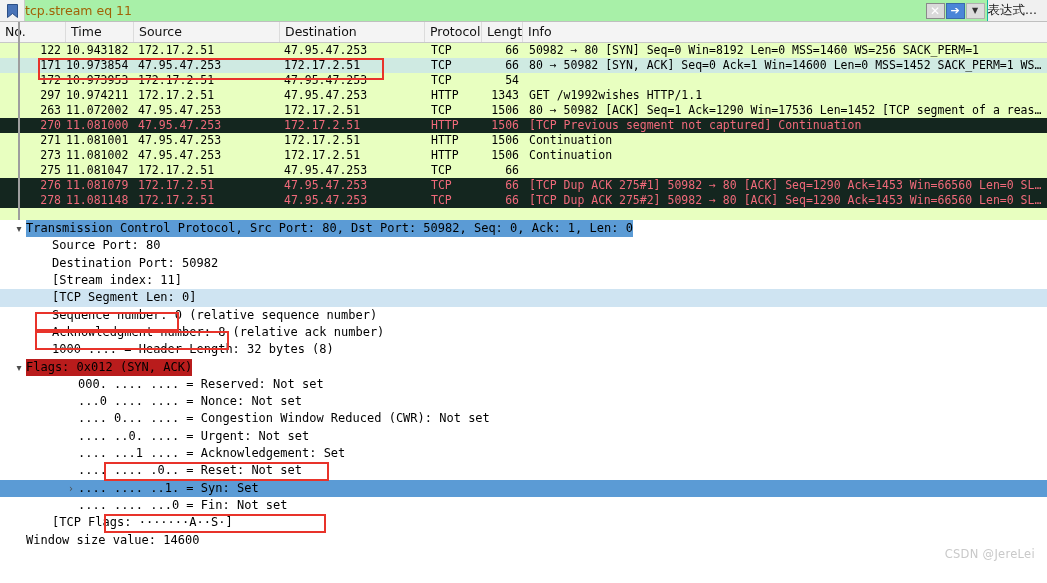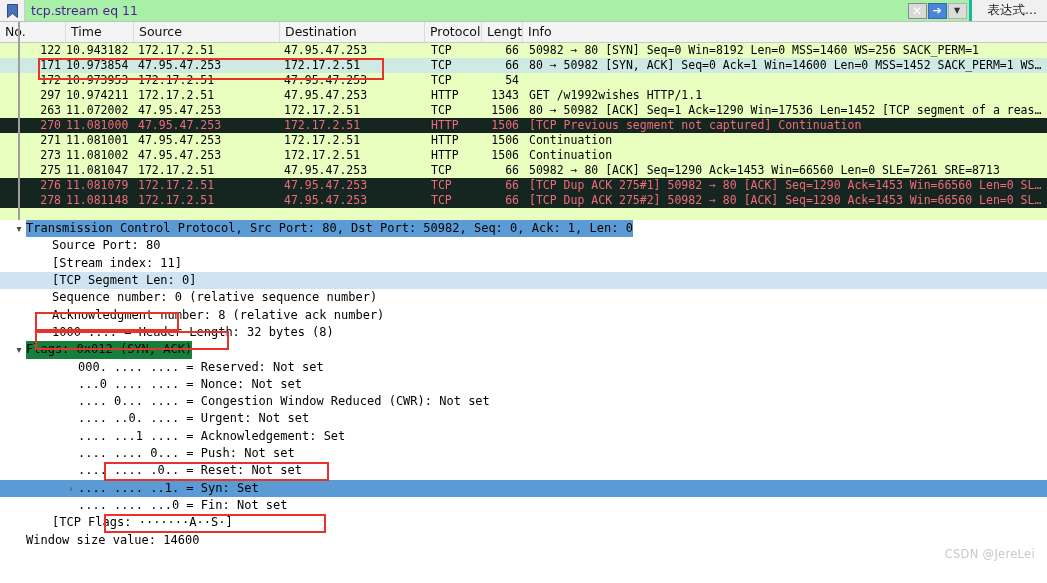--- a/index.html
+++ b/index.html
@@ -32,22 +32,21 @@
     border-right: 1px solid #cccccc;
     display: flex;
     align-items: center;
     justify-content: center;
   }
   .filter-input {
     flex: 1;
     background: #a8f0a8;
     display: flex;
     align-items: center;
-    padding-left: 6px;
-    color: #4c1d95;
+    color: #a16207;
     font-family: "DejaVu Sans", sans-serif;
     font-size: 12.5px;
     border: none;
     outline: none;
   }
   .filter-btns {
     display: flex;
     align-items: center;
     background: #a8f0a8;
     padding-right: 2px;
@@ -60,26 +59,26 @@
     align-items: center;
     justify-content: center;
     border: 1px solid #8a8a8a;
     box-sizing: border-box;
   }
   .btn-x { background: #d9d9d9; color: #ffffff; font-size: 12px; font-weight: bold; }
   .btn-arrow { background: #4a86d8; color: #ffffff; font-size: 11px; border-color:#3a6aa8; }
   .btn-chev { background: #dcdcdc; color: #333; font-size: 8px; border-color:#b0b0b0; }
   .filter-expr {
     background: #f0f0f0;
-    padding: 0 10px 0 16px;
+    padding: 0 10px 0 0;
     display: flex;
     align-items: center;
     font-size: 12.5px;
     color: #1a1a1a;
-    border-left: 3px solid #14b8a6;
+    border-left: 1px solid #14b8a6;
   }
 
   
   .packet-list {
     position: relative;
     background: #e8ffc0;
   }
   .col-header {
     display: flex;
     height: 20px;
@@ -290,21 +289,20 @@
         <div class="c-len">1506</div>
         <div class="c-info">Continuation</div>
       </div>
       <div class="prow">
         <div class="c-no">275</div>
         <div class="c-time">11.081047</div>
         <div class="c-src">172.17.2.51</div>
         <div class="c-dst">47.95.47.253</div>
         <div class="c-proto">TCP</div>
         <div class="c-len">66</div>
-        <div class="c-info">50982 → 80 [ACK] Seq=1290 Ack=1453 Win=66560 Len=0 SLE=7261 SRE=8713</div>
       </div>
       <div class="prow bad">
         <div class="c-no">276</div>
         <div class="c-time">11.081079</div>
         <div class="c-src">172.17.2.51</div>
         <div class="c-dst">47.95.47.253</div>
         <div class="c-proto">TCP</div>
         <div class="c-len">66</div>
         <div class="c-info">[TCP Dup ACK 275#1] 50982 → 80 [ACK] Seq=1290 Ack=1453 Win=66560 Len=0 SL…</div>
       </div>
@@ -318,32 +316,32 @@
         <div class="c-info">[TCP Dup ACK 275#2] 50982 → 80 [ACK] Seq=1290 Ack=1453 Win=66560 Len=0 SL…</div>
       </div>
     </div>
   <div class="scroll-tick" style="height: 198.2px;"></div>
 </div>
 
 <div class="detail">
   <div id="detail-rows">
       <div class="drow"><span style="display: inline-block; width: 12px;"></span><span class="expander">▾</span><span class="txt" style="background: rgb(91, 155, 213); color: rgb(0, 0, 0);">Transmission Control Protocol, Src Port: 80, Dst Port: 50982, Seq: 0, Ack: 1, Len: 0</span></div>
       <div class="drow"><span style="display: inline-block; width: 38px;"></span><span class="expander"></span><span class="txt">Source Port: 80</span></div>
+      <div class="drow"><span style="display: inline-block; width: 38px;"></span><span class="expander"></span><span class="txt">Destination Port: 50982</span></div>
       <div class="drow"><span style="display: inline-block; width: 38px;"></span><span class="expander"></span><span class="txt">[Stream index: 11]</span></div>
       <div class="drow lightblue"><span style="display: inline-block; width: 38px;"></span><span class="expander"></span><span class="txt">[TCP Segment Len: 0]</span></div>
       <div class="drow"><span style="display: inline-block; width: 38px;"></span><span class="expander"></span><span class="txt">Sequence number: 0    (relative sequence number)</span></div>
       <div class="drow"><span style="display: inline-block; width: 38px;"></span><span class="expander"></span><span class="txt">Acknowledgment number: 8    (relative ack number)</span></div>
       <div class="drow"><span style="display: inline-block; width: 38px;"></span><span class="expander"></span><span class="txt">1000 .... = Header Length: 32 bytes (8)</span></div>
-      <div class="drow"><span style="display: inline-block; width: 12px;"></span><span class="expander">▾</span><span class="txt" style="background: #15803d; color: rgb(0, 0, 0);">Flags: 0x012 (SYN, ACK)</span></div>
+      <div class="drow"><span style="display: inline-block; width: 12px;"></span><span class="expander">▾</span><span class="txt" style="background: #b91c1c; color: rgb(0, 0, 0);">Flags: 0x012 (SYN, ACK)</span></div>
       <div class="drow"><span style="display: inline-block; width: 64px;"></span><span class="expander"></span><span class="txt">000. .... .... = Reserved: Not set</span></div>
       <div class="drow"><span style="display: inline-block; width: 64px;"></span><span class="expander"></span><span class="txt">...0 .... .... = Nonce: Not set</span></div>
       <div class="drow"><span style="display: inline-block; width: 64px;"></span><span class="expander"></span><span class="txt">.... 0... .... = Congestion Window Reduced (CWR): Not set</span></div>
       <div class="drow"><span style="display: inline-block; width: 64px;"></span><span class="expander"></span><span class="txt">.... ..0. .... = Urgent: Not set</span></div>
       <div class="drow"><span style="display: inline-block; width: 64px;"></span><span class="expander"></span><span class="txt">.... ...1 .... = Acknowledgement: Set</span></div>
-      <div class="drow"><span style="display: inline-block; width: 64px;"></span><span class="expander"></span><span class="txt">.... .... 0... = Push: Not set</span></div>
       <div class="drow"><span style="display: inline-block; width: 64px;"></span><span class="expander"></span><span class="txt">.... .... .0.. = Reset: Not set</span></div>
       <div class="drow selblue"><span style="display: inline-block; width: 64px;"></span><span class="expander">›</span><span class="txt">.... .... ..1. = Syn: Set</span></div>
       <div class="drow"><span style="display: inline-block; width: 64px;"></span><span class="expander"></span><span class="txt">.... .... ...0 = Fin: Not set</span></div>
       <div class="drow"><span style="display: inline-block; width: 38px;"></span><span class="expander"></span><span class="txt">[TCP Flags: ·······A··S·]</span></div>
       <div class="drow"><span style="display: inline-block; width: 12px;"></span><span class="expander"></span><span class="txt">Window size value: 14600</span></div>
     </div>
 </div>
 
 <div id="annotation-layer">
     <div class="redbox" style="left: 38px; top: 58px; width: 346px; height: 22px;"></div>

